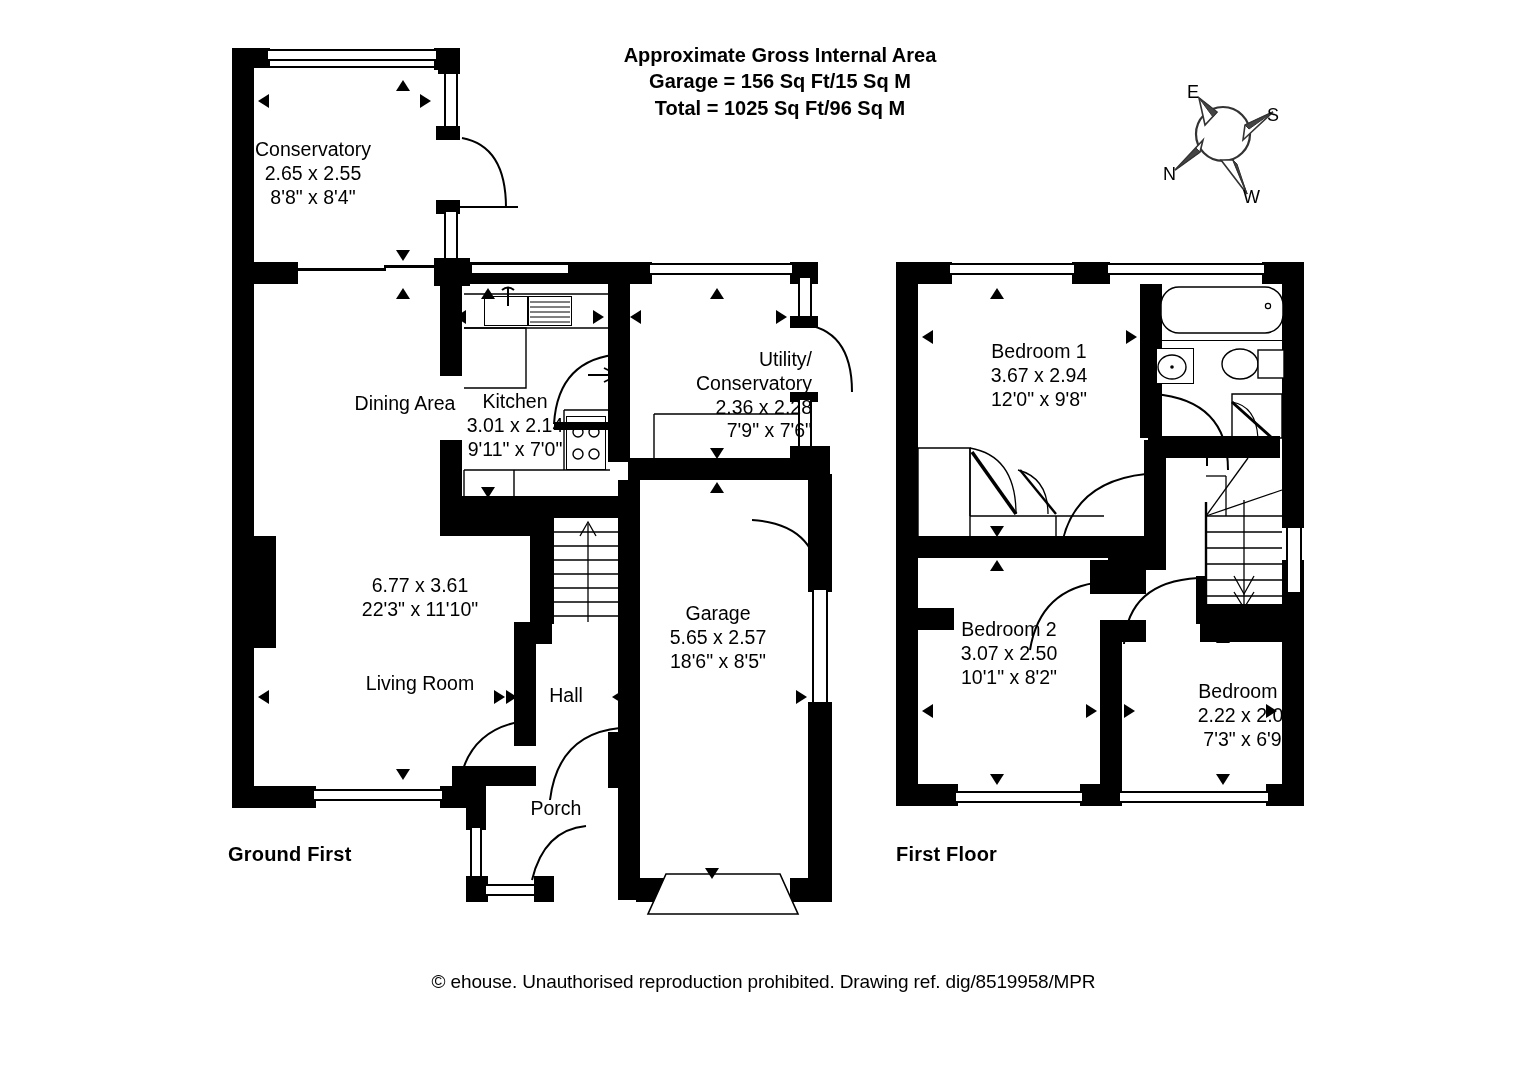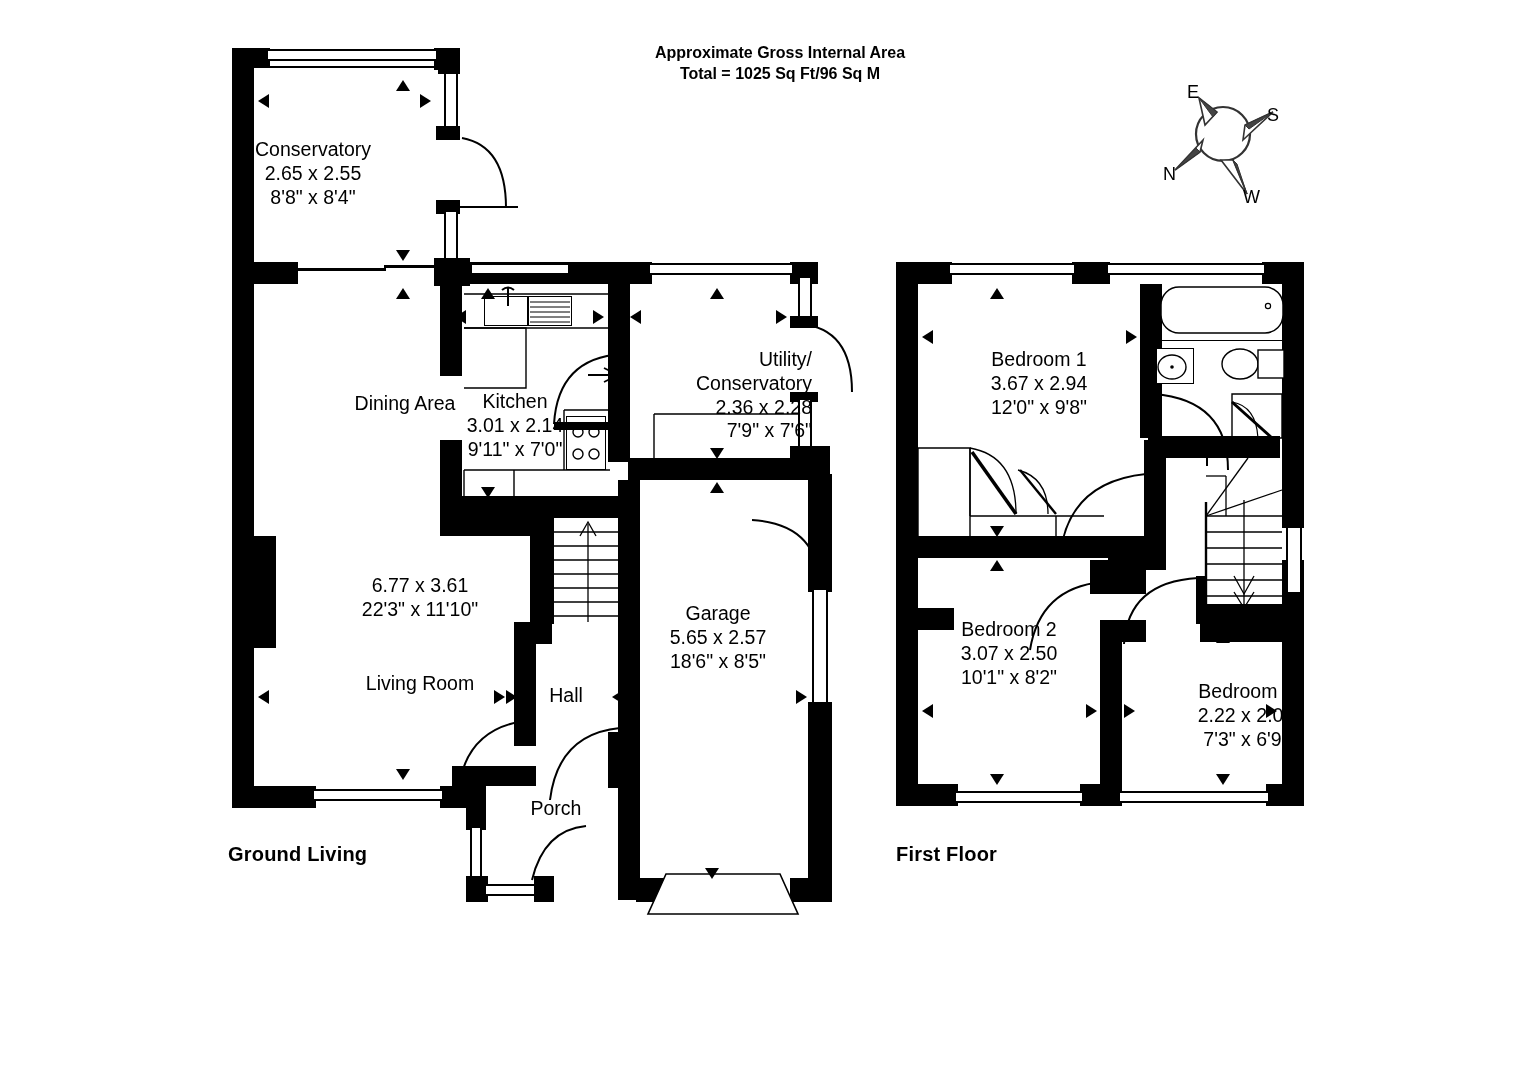--- a/index.html
+++ b/index.html
@@ -5,21 +5,21 @@
   html,body{margin:0;padding:0;background:#ffffff;}
   body{
     width:1527px;height:1080px;position:relative;overflow:hidden;
     font-family:"Liberation Sans", sans-serif;color:#000;
   }
   .stage{position:absolute;left:0;top:0;width:1527px;height:1080px;}
 
   
   #title-block{position:absolute;left:520px;top:42px;width:520px;text-align:center;}
   #title-block .t1{font-size:22.5px;font-weight:bold;letter-spacing:-0.2px;line-height:1.28;}
-  #title-block .t2{font-size:16px;font-weight:bold;line-height:1.32;}
+  #title-block .t2{font-size:20px;font-weight:bold;line-height:1.32;}
 
   
   .floor-caption{position:absolute;font-size:20px;font-weight:bold;letter-spacing:.2px;}
   #ground-floor-caption{left:228px;top:843px;}
   #first-floor-caption{left:896px;top:843px;}
 
   
   #footer{position:absolute;left:0;top:968px;width:1527px;text-align:center;}
   #footer .f1{font-size:19.5px;font-weight:bold;line-height:1.5;letter-spacing:-0.1px;}
   #footer .f2{font-size:19px;line-height:1.5;letter-spacing:-0.15px;}
@@ -50,20 +50,21 @@
   #compass{position:absolute;left:1155px;top:72px;width:150px;height:136px;}
   .comp-lbl{position:absolute;font-size:18px;}
 </style>
 </head>
 <body>
 
 <div class="stage">
 
   <div id="title-block">
     <div class="t2">Approximate Gross Internal Area</div>
+    <div class="t2">Garage = 156 Sq Ft/15 Sq M</div>
     <div class="t2">Total = 1025 Sq Ft/96 Sq M</div>
   </div>
 
   <div id="compass">
     <svg width="150" height="136" viewBox="0 0 150 136">
       <circle cx="68" cy="62" r="27" fill="#fff" stroke="#333" stroke-width="2.2"></circle>
 
       <polygon points="44,26 62,40 50,53" fill="#fff" stroke="#333" stroke-width="1.6"></polygon>
       <polygon points="44,26 62,40 58,45" fill="#444" stroke="#333" stroke-width="1"></polygon>
 
@@ -299,21 +300,21 @@
     </svg>
 
     <div class="room-label" style="left:618px;top:602px;width:200px;">
       <span class="nm">Garage</span>
       <span class="d1">5.65 x 2.57</span>
       <span class="d2">18'6" x 8'5"</span>
     </div>
     <div class="ar ar-l" style="left:624px;top:690px;"></div>
     <div class="ar ar-r" style="left:796px;top:690px;"></div>
 
-    <div class="floor-caption" id="ground-floor-caption">Ground Living</div>
+    <div class="floor-caption" id="ground-floor-caption">Ground First</div>
   </div>
 
   <div>
 
     <div class="wall" style="left:896px;top:262px;width:22px;height:544px;"></div>
     <div class="wall" style="left:896px;top:262px;width:56px;height:22px;"></div>
     <div class="wall" style="left:1072px;top:262px;width:38px;height:22px;"></div>
     <div class="wall" style="left:1282px;top:262px;width:22px;height:266px;"></div>
     <div class="wall" style="left:1262px;top:262px;width:42px;height:22px;"></div>
     <div class="win" style="left:950px;top:263px;width:124px;height:12px;"></div>
@@ -407,21 +408,21 @@
         <line x1="2" y1="58" x2="44" y2="0"></line>
         <line x1="2" y1="58" x2="78" y2="32"></line>
         <line x1="40" y1="42" x2="40" y2="150"></line>
         <path d="M30 118 L40 136 L50 118"></path>
         <path d="M30 134 L40 150 L50 134"></path>
       </g>
       <line x1="2" y1="44" x2="2" y2="156" stroke="#000" stroke-width="2.4"></line>
     </svg>
     <div class="wall" style="left:1196px;top:604px;width:106px;height:18px;"></div>
 
-    <div class="room-label" style="left:930px;top:348px;width:218px;">
+    <div class="room-label" style="left:930px;top:340px;width:218px;">
       <span class="nm">Bedroom 1</span>
       <span class="d1">3.67 x 2.94</span>
       <span class="d2">12'0" x 9'8"</span>
     </div>
     <div class="ar ar-u" style="left:990px;top:288px;"></div>
     <div class="ar ar-l" style="left:922px;top:330px;"></div>
     <div class="ar ar-r" style="left:1126px;top:330px;"></div>
     <div class="ar ar-d" style="left:990px;top:526px;"></div>
     <div class="ar ar-u" style="left:990px;top:560px;"></div>
 
@@ -441,15 +442,16 @@
     </div>
     <div class="ar ar-r" style="left:1124px;top:704px;"></div>
     <div class="ar ar-r" style="left:1266px;top:704px;"></div>
     <div class="ar ar-u" style="left:1216px;top:632px;"></div>
     <div class="ar ar-d" style="left:1216px;top:774px;"></div>
 
     <div class="floor-caption" id="first-floor-caption">First Floor</div>
   </div>
 
   <div id="footer">
+    <div class="f2">© ehouse. Unauthorised reproduction prohibited. Drawing ref. dig/8519958/MPR</div>
   </div>
 
 </div>
 
 </body></html>

